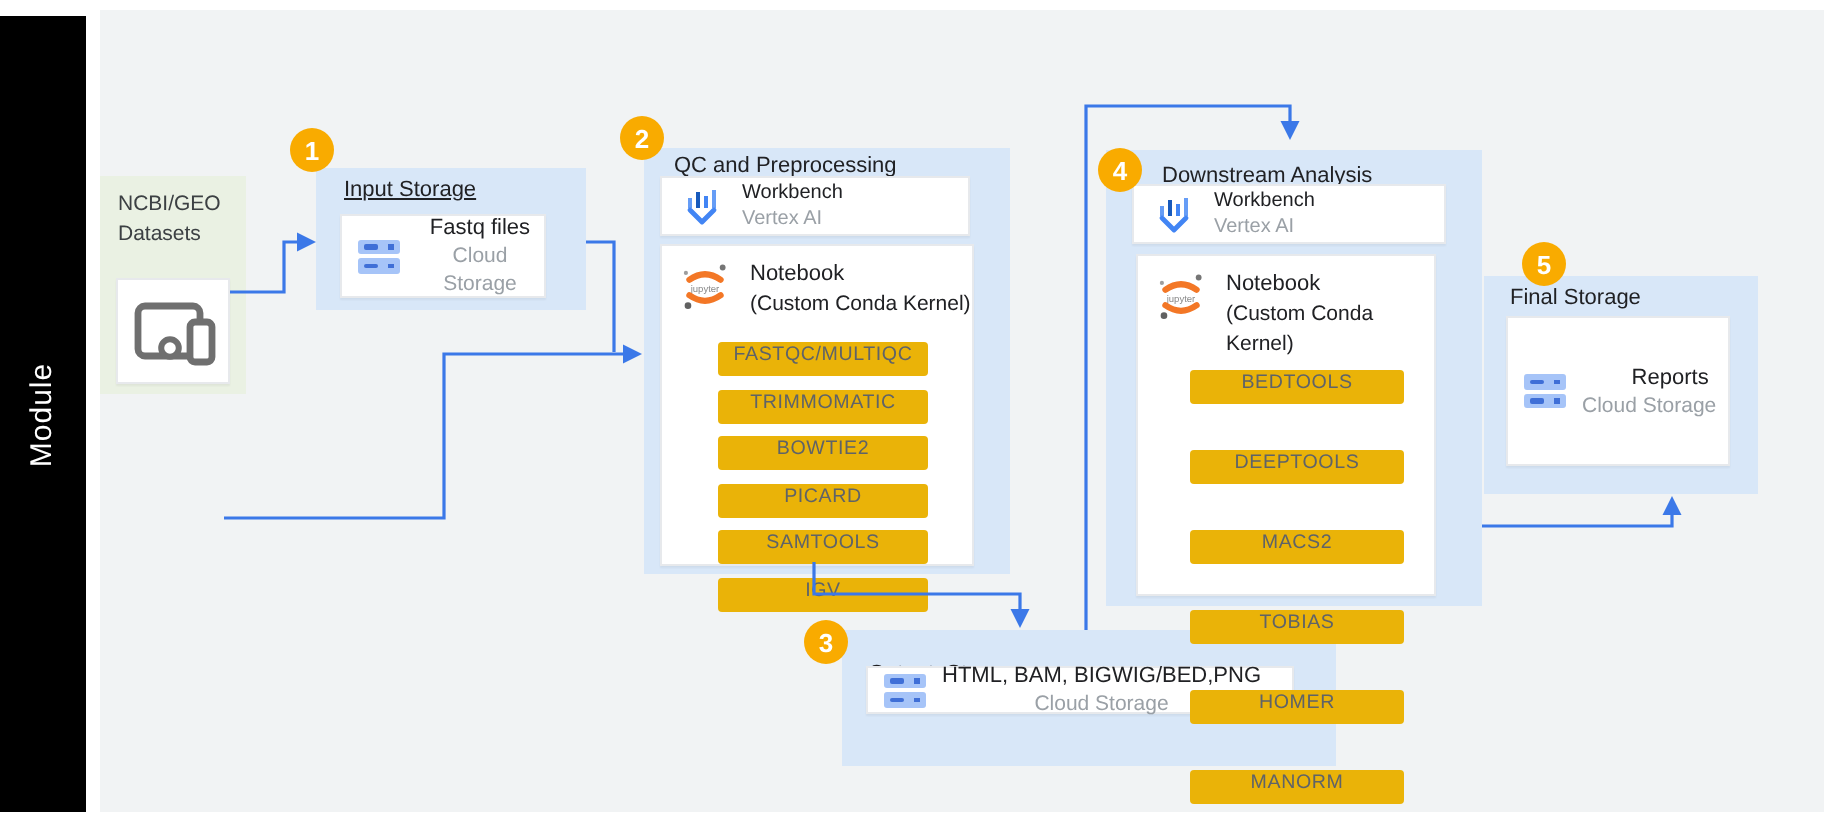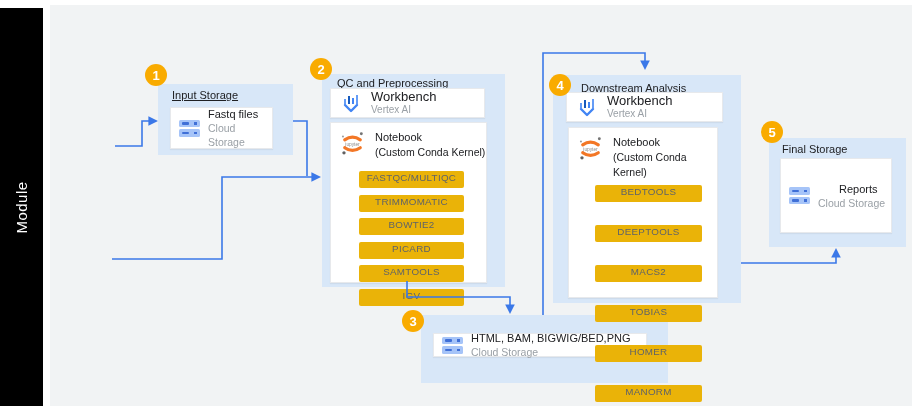--- a/index.html
+++ b/index.html
@@ -19,33 +19,33 @@
   .zone-title { position:absolute; font-size:11px; color:#202124; white-space:pre; }
   .zone-blue  { background:#d8e7f8; }
   .zone-green { background:#eaf1e3; }
   .zone-pink  { background:#f4e7f6; }
   .src-label { position:absolute; left:9px; top:7px; width:58px; font-size:10.5px; line-height:15px; color:#3c4043; }
 
   
   .card { position:absolute; background:#fff; border:1px solid #e7e9ec; box-shadow:0 1px 1px rgba(0,0,0,.05); }
   .icon-card { display:flex; align-items:center; justify-content:center; }
 
-  .hcard { display:flex; align-items:center; padding-left:8px; }
+  .hcard { display:flex; align-items:center; padding-left:8px;text-align:center; }
   .hcard .txt { margin-left:8px; min-width:0; }
   .t-main { font-size:11px; color:#202124; line-height:14px; white-space:nowrap; }
   .t-sub  { font-size:10.5px; color:#9aa0a6; line-height:14px; }
 
   
   .badge { position:absolute; width:22px; height:22px; border-radius:50%; background:#f9ab00;
     color:#fff; font-size:13px; font-weight:bold; display:flex; align-items:center; justify-content:center; z-index:6; }
 
   
   .wb-card { display:flex; align-items:center; padding-left:10px; }
   .wb-card .txt { margin-left:10px; }
-  .wb-title { font-size:13px; color:#202124; line-height:13px; }
+  .wb-title { font-size:10px; color:#202124; line-height:13px; }
   .wb-sub { font-size:10px; color:#9aa0a6; line-height:13px; }
   .nb-header { position:absolute; left:8px; top:7px; display:flex; }
   .nb-text { margin-left:9px; }
   .nb-title { font-size:11px; color:#202124; line-height:15px; }
   .nb-sub { font-size:10.5px; color:#202124; line-height:15px; }
 
   .tools { position:absolute; display:flex; flex-direction:column; }
   .pill { background:#eab308; border-radius:2px; height:17px; line-height:13.5px; text-align:center;
     font-size:9.8px; color:#5f6368; letter-spacing:.3px; white-space:nowrap; }
 
@@ -61,20 +61,30 @@
 <body>
 
 <div id="stage">
 
   <div class="module-bar">
     <span>Module</span>
   </div>
 
   <div class="canvas"></div>
 
+  <div class="zone zone-green" style="left:50px;top:88px;width:73px;height:109px;">
+    <div class="src-label">NCBI/GEO Datasets</div>
+    <div class="card icon-card" style="left:8px;top:51px;width:57px;height:53px;">
+      <svg width="44" height="34" viewBox="0 0 44 34">
+        <rect x="4" y="4" width="31" height="25" rx="3.5" fill="none" stroke="#6f6f6f" stroke-width="3.4"></rect>
+        <rect x="30" y="12" width="11" height="20" rx="2.5" fill="#ffffff" stroke="#6f6f6f" stroke-width="3.4"></rect>
+        <circle cx="20" cy="25" r="4.4" fill="#ffffff" stroke="#6f6f6f" stroke-width="3"></circle>
+      </svg>
+    </div>
+  </div>
 
 
   <div class="badge" style="left:145px;top:64px;">1</div>
   <div class="zone zone-blue" style="left:158px;top:84px;width:135px;height:71px;">
     <div class="zone-title" style="left:14px;top:5px;text-decoration:underline;">Input Storage</div>
     <div class="card hcard" style="left:12px;top:23px;width:103px;height:42px;">
       <span class="cs-icon">
           <span class="cs-bar"></span>
           <span class="cs-bar"></span>
         </span>
@@ -182,21 +192,21 @@
         <div class="pill">DEEPTOOLS</div>
         <div class="pill">MACS2</div>
         <div class="pill">TOBIAS</div>
         <div class="pill">HOMER</div>
         <div class="pill">MANORM</div>
       </div>
     </div>
   </div>
 
   <div class="badge" style="left:761px;top:121px;">5</div>
-  <div class="zone zone-blue" style="left:769px;top:138px;width:137px;height:109px;">
+  <div class="zone zone-blue" style="left:742px;top:138px;width:137px;height:109px;">
     <div class="zone-title" style="left:13px;top:5px;">Final Storage</div>
     <div class="card hcard" style="left:11px;top:20px;width:112px;height:75px;">
       <span class="cs-icon">
           <span class="cs-bar"></span>
           <span class="cs-bar"></span>
         </span>
       <span class="txt">
         <span class="t-main" style="display:block;padding-left:21px;">Reports</span>
         <span class="t-sub" style="display:block;white-space:nowrap;">Cloud Storage</span>
       </span>

